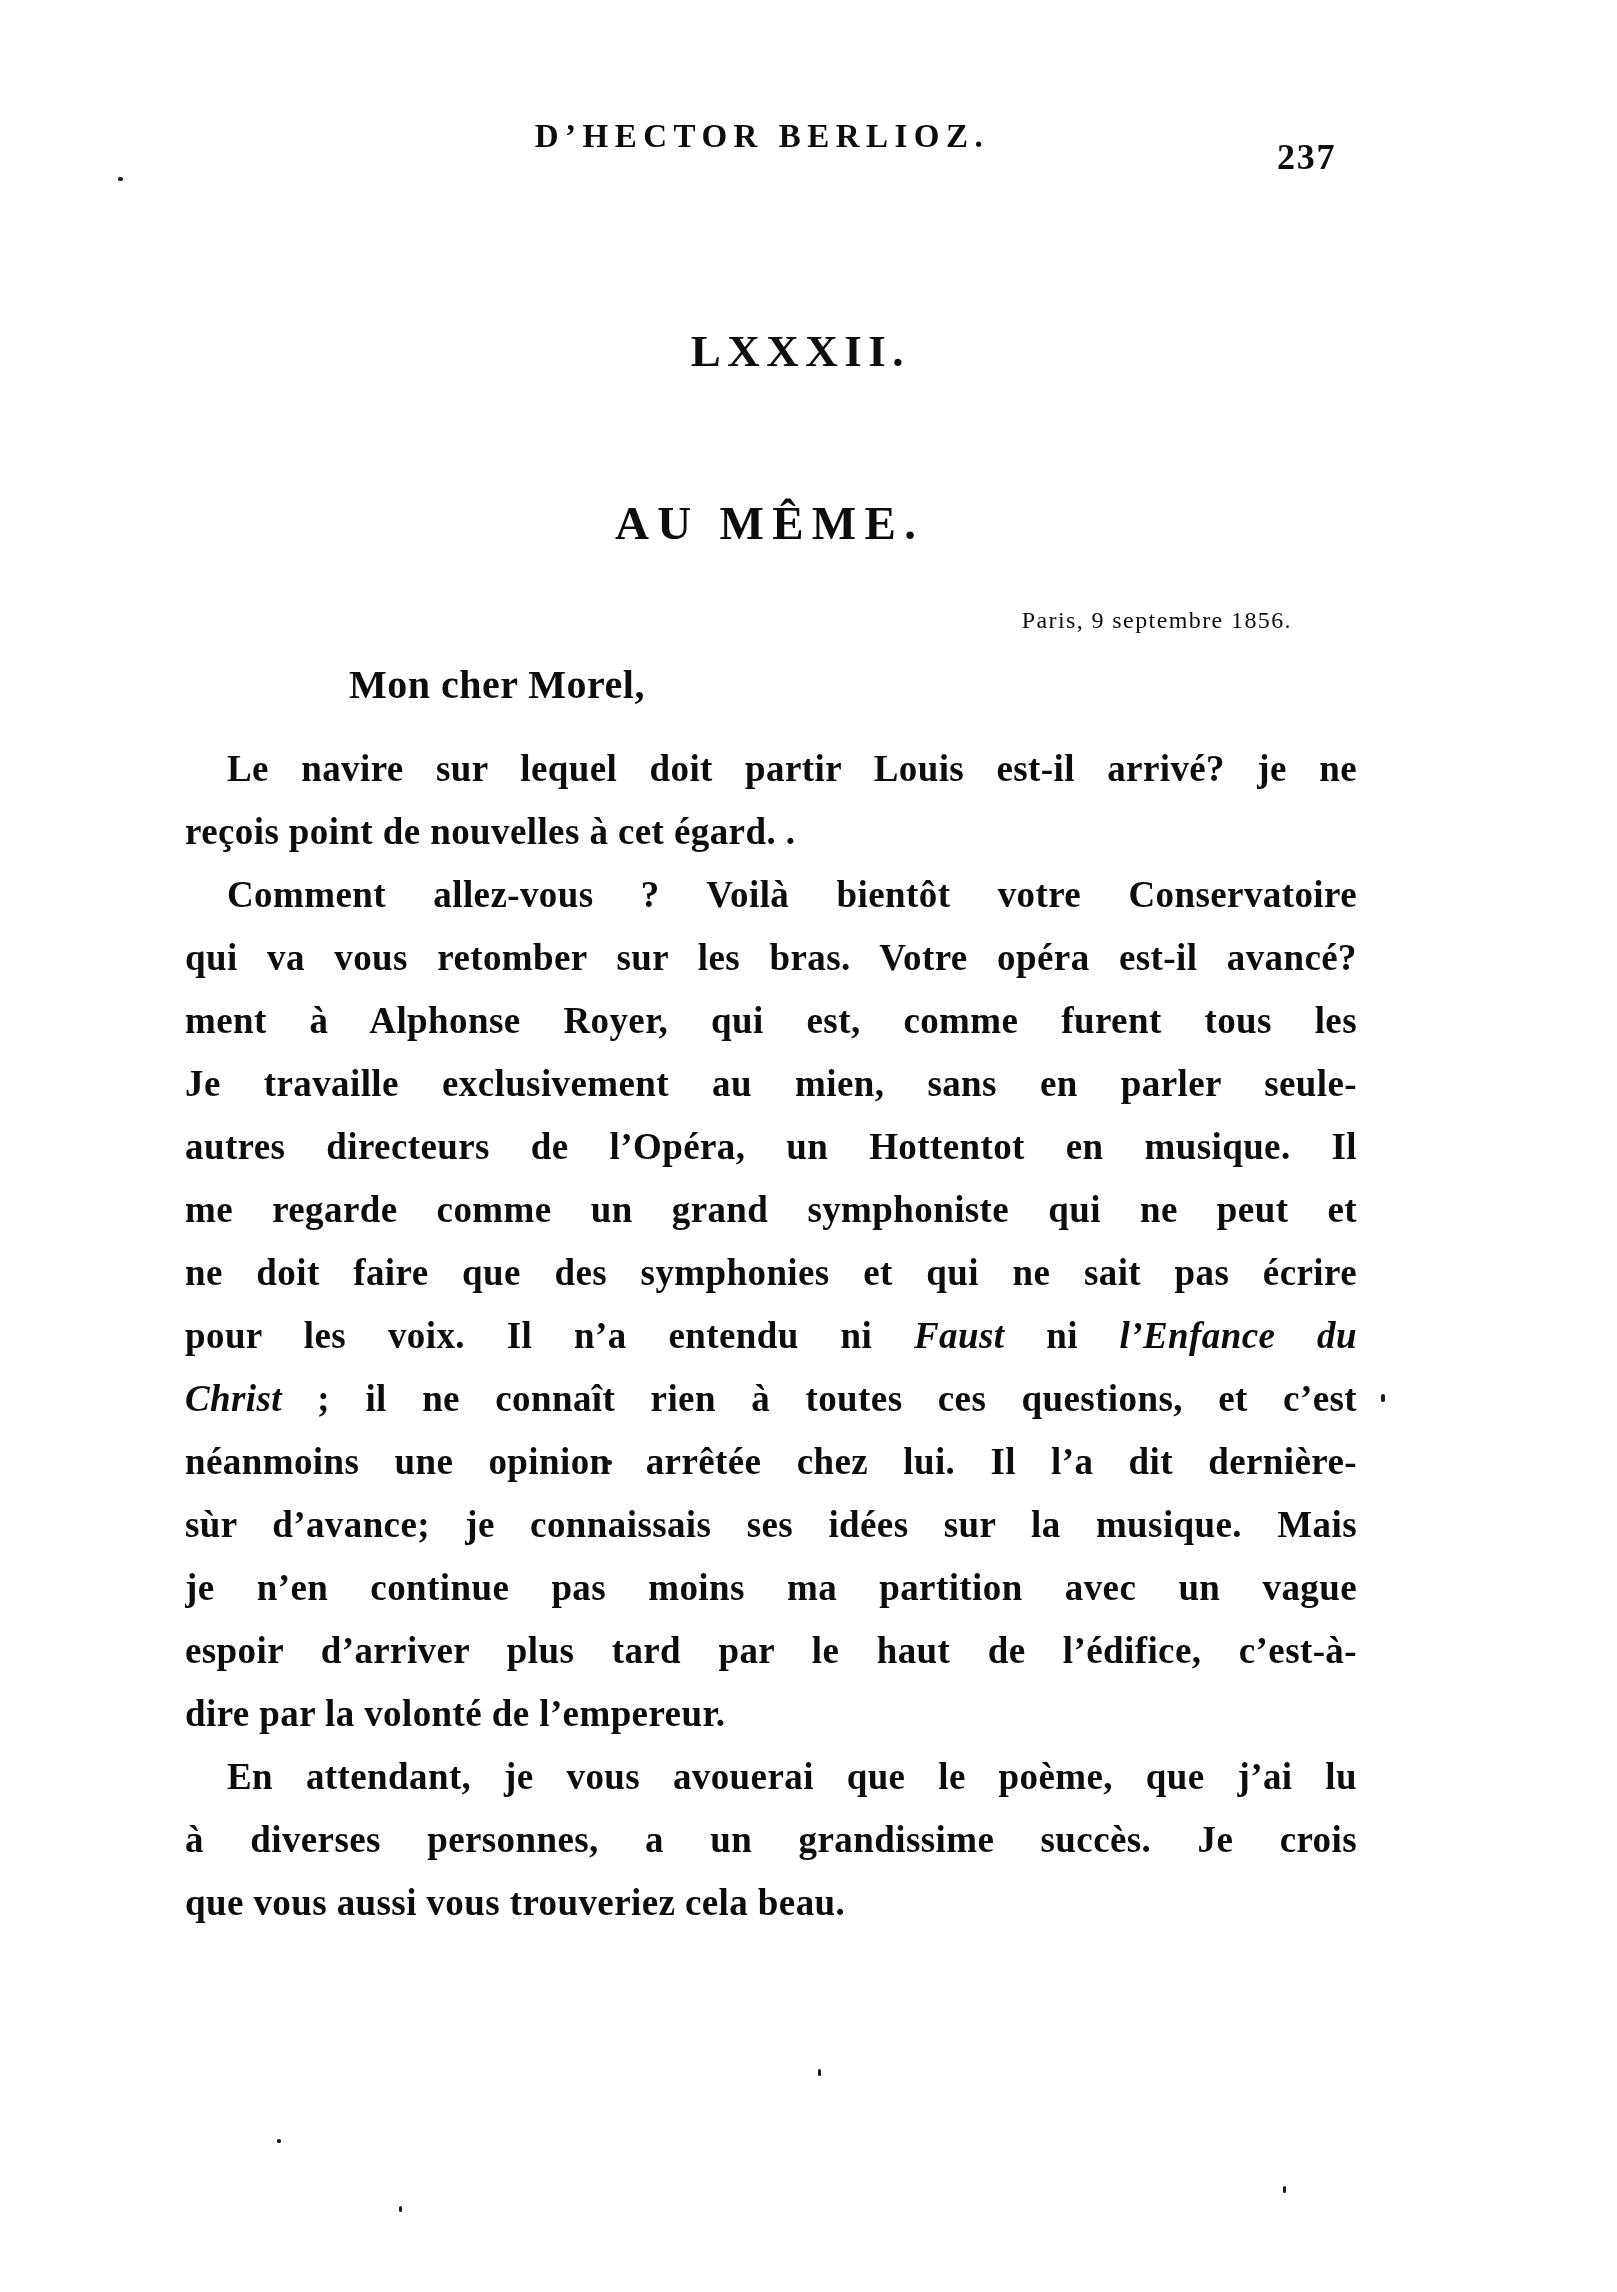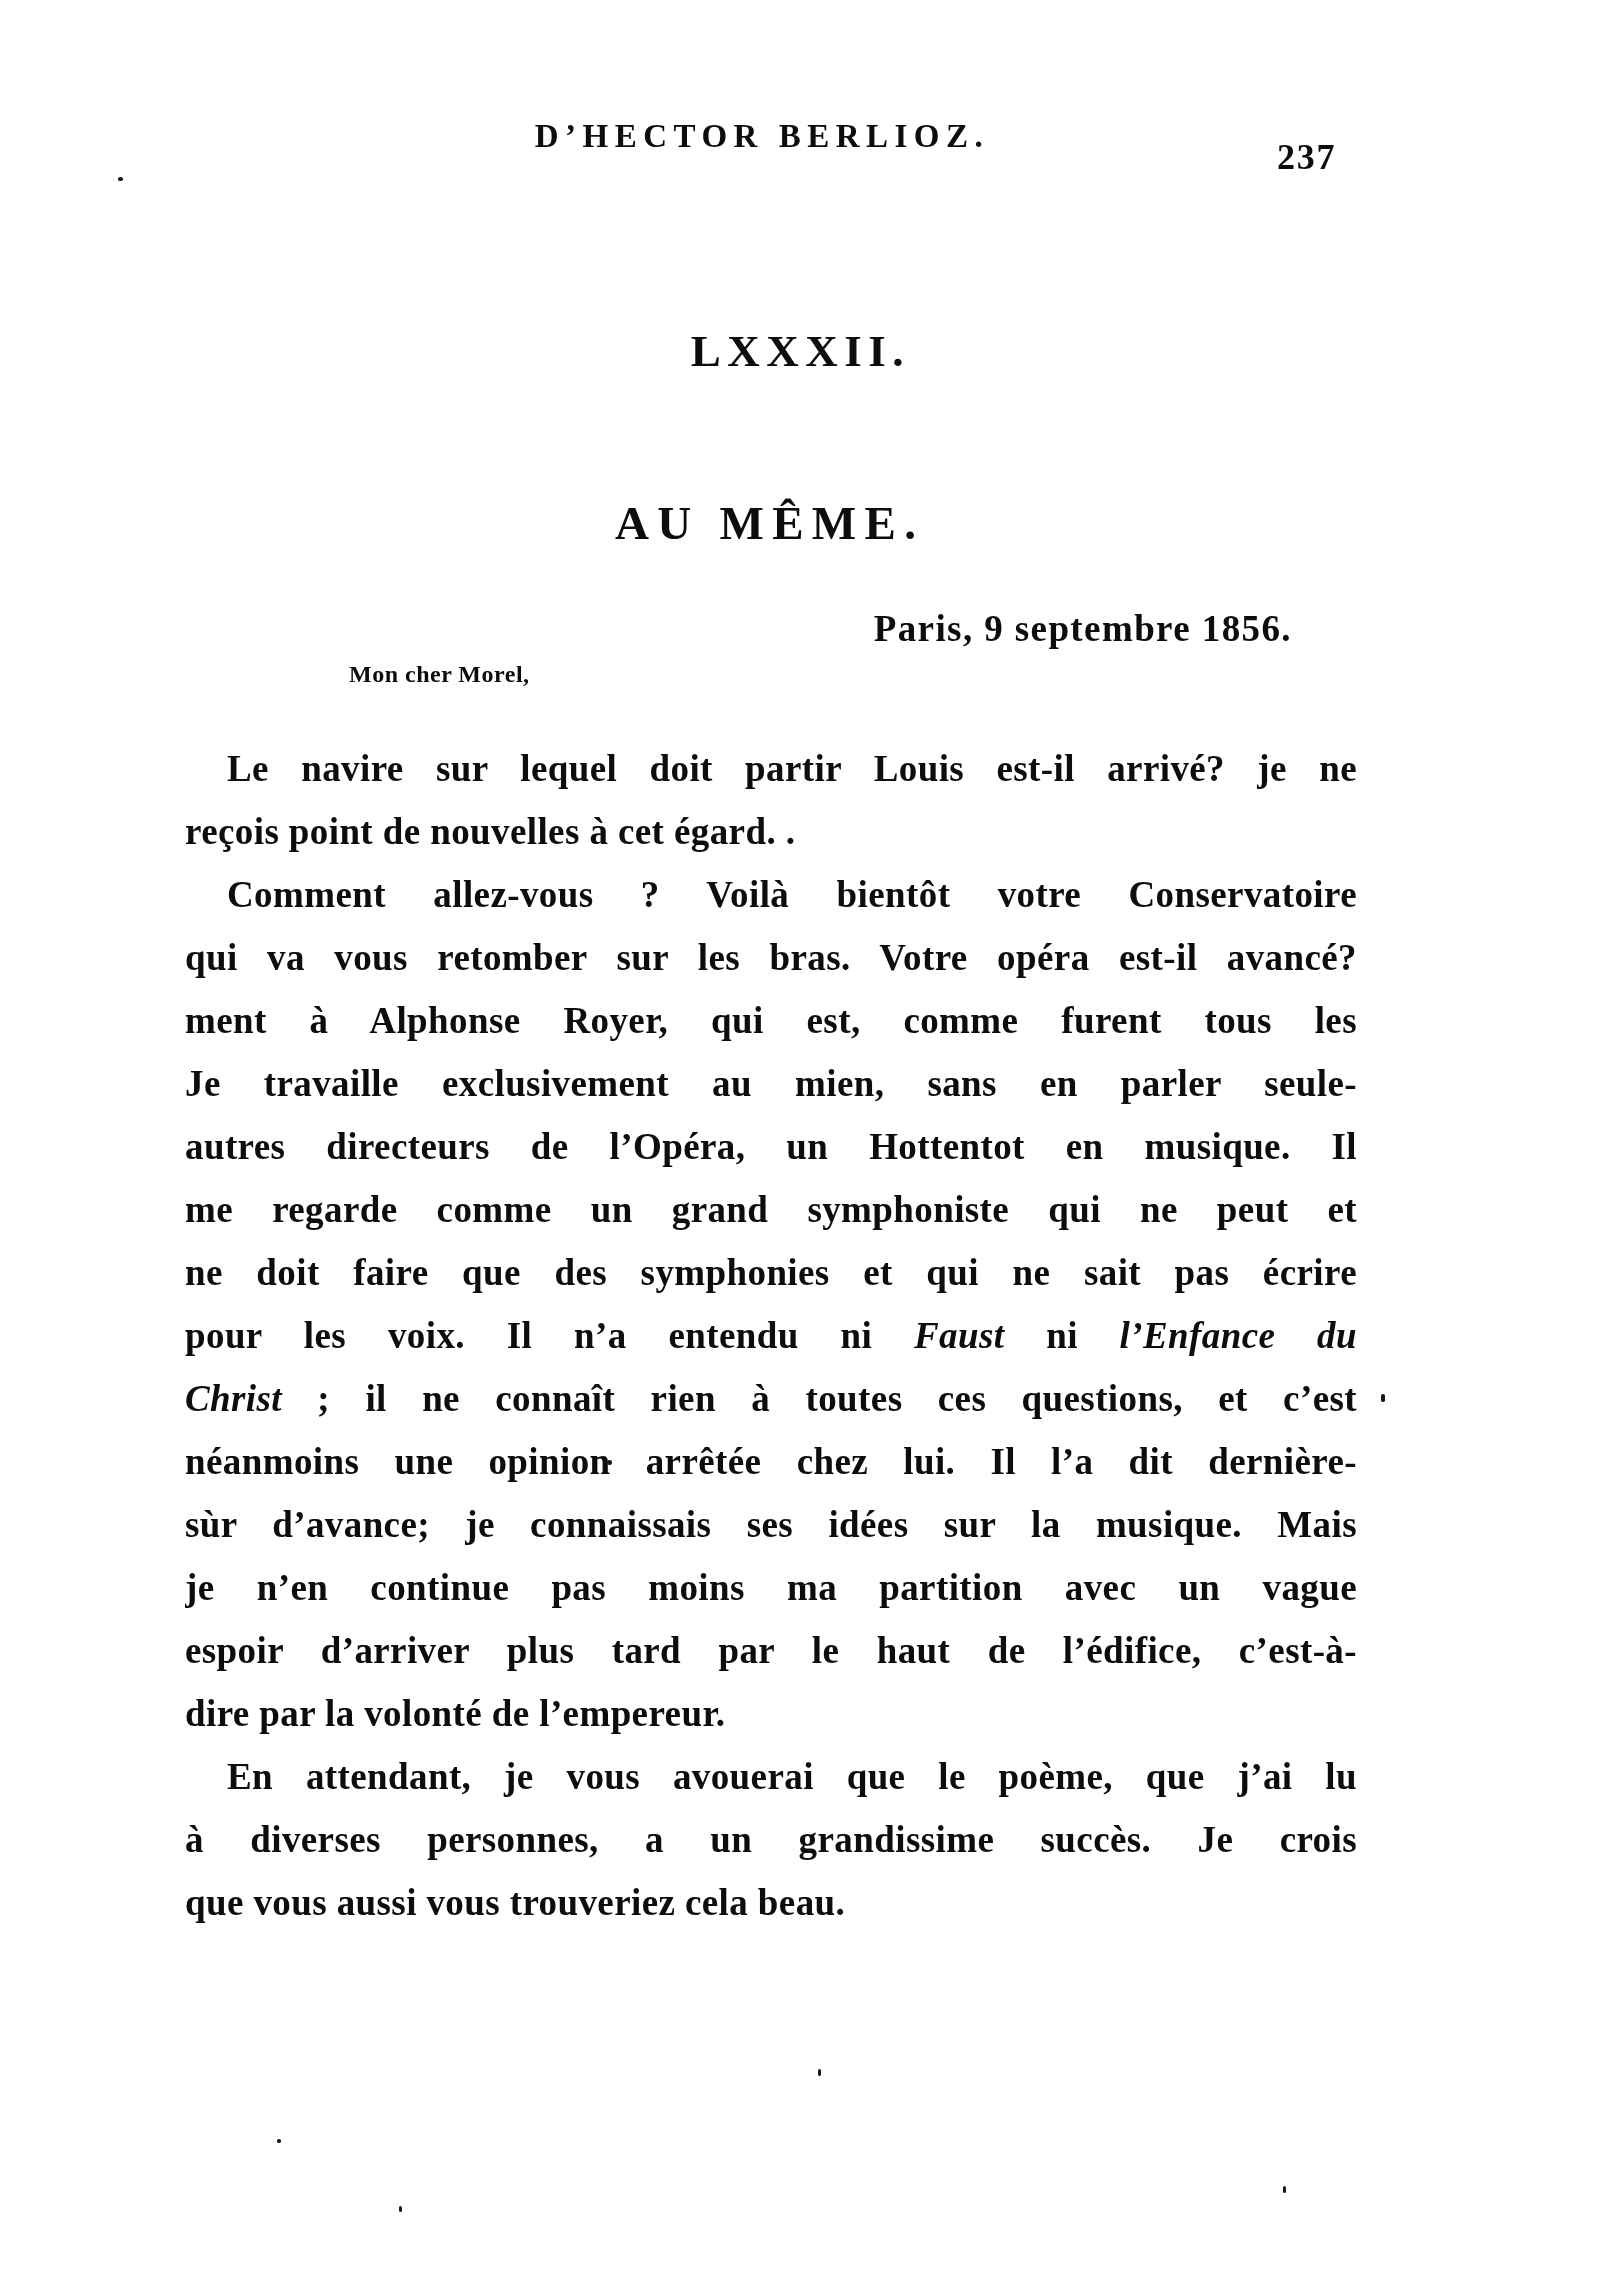--- a/index.html
+++ b/index.html
@@ -43,27 +43,27 @@
     left: 615px; top: 452px; width: 295px;
     text-align: center;
     font-size: 47px; font-weight: bold;
     letter-spacing: 8.3px;
     white-space: nowrap;
     margin-top: 44px;
   }
   .dateline {
     left: 831px; top: 607px; width: 461px;
     text-align: right;
-    font-size: 37px; font-weight: bold;
+    font-size: 24px; font-weight: normal;
     letter-spacing: 1.4px;
     white-space: nowrap;
   }
   .salutation {
     left: 349px; top: 661px;
-    font-size: 24px; font-weight: bold;
+    font-size: 40px; font-weight: bold;
     letter-spacing: 0.5px;
     white-space: nowrap;
   }
 
   .letter-body {
     left: 185px; top: 737px; width: 1172px;
     font-size: 37px; font-weight: bold;
     letter-spacing: 0.4px;
   }
   .line {

